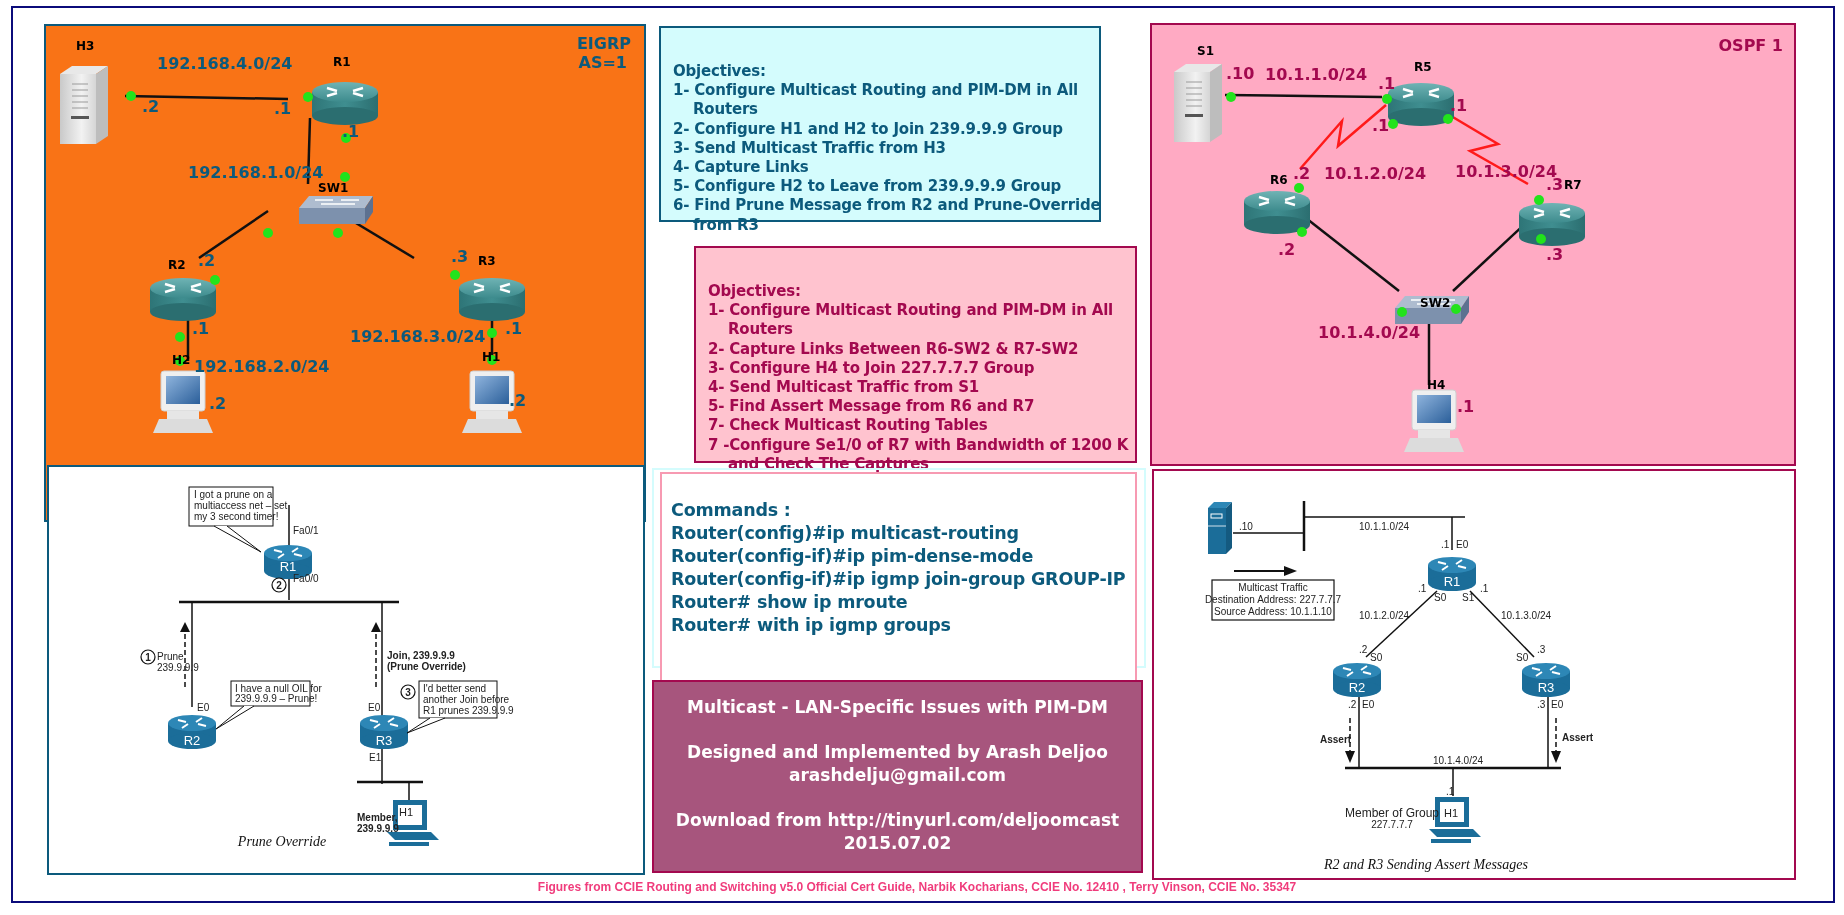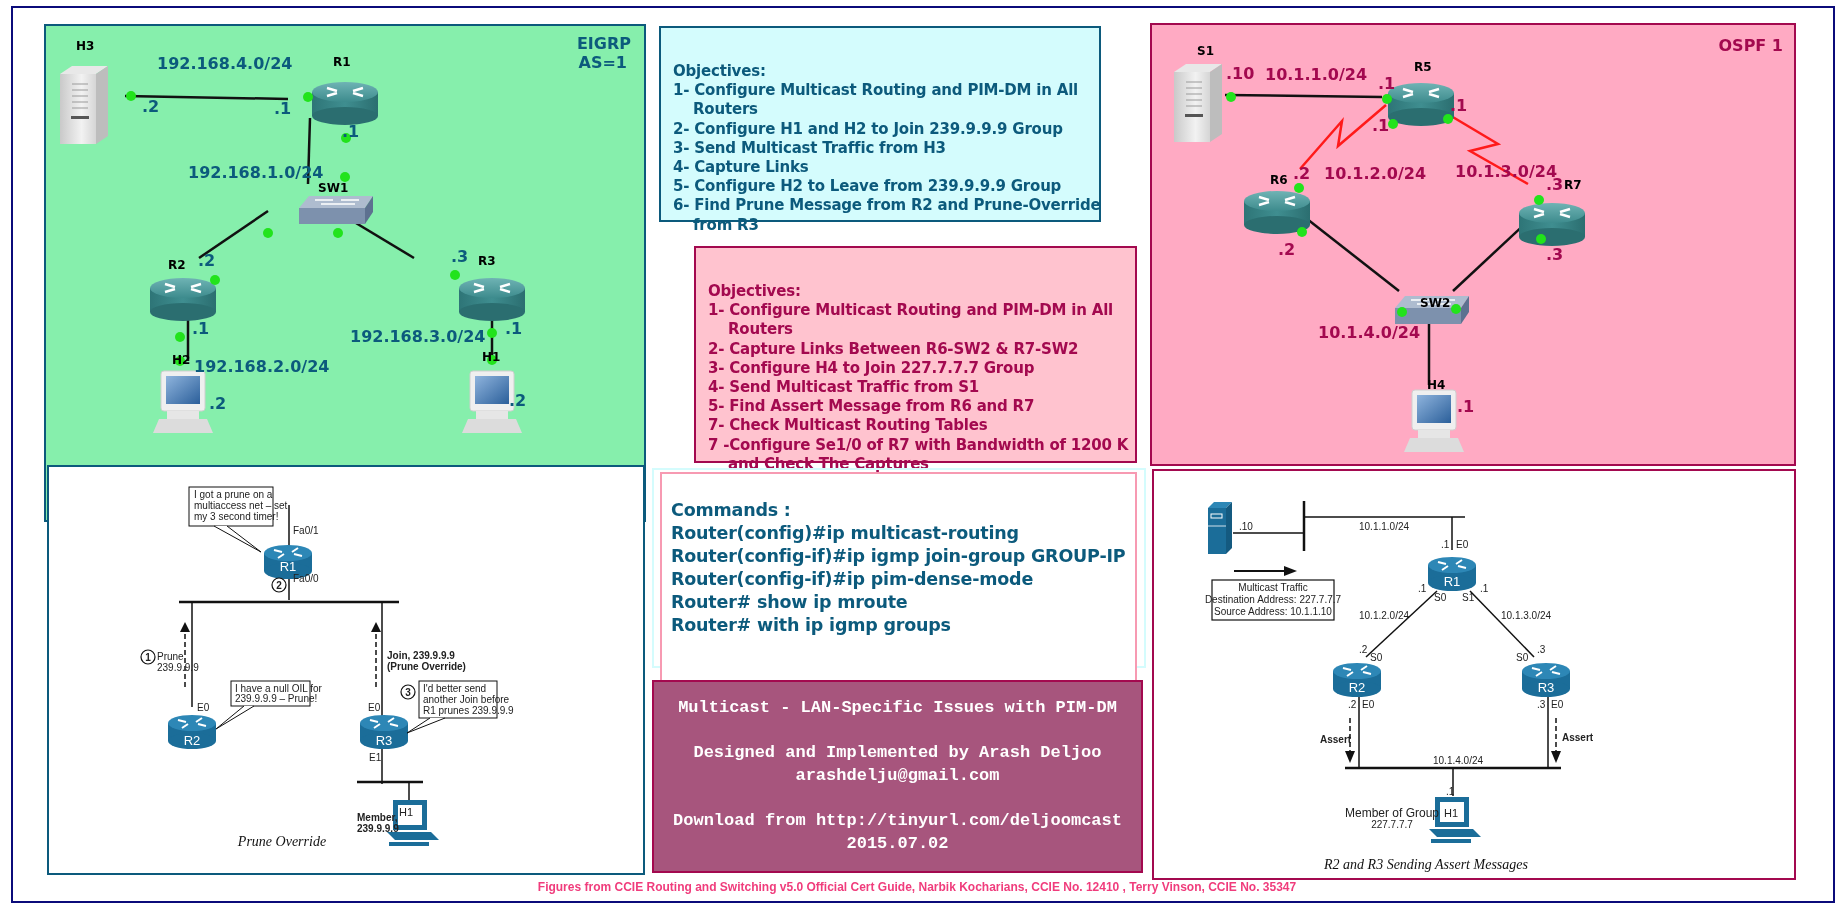--- a/index.html
+++ b/index.html
@@ -1,26 +1,26 @@
 <!DOCTYPE html>
 <html><head>
 <meta charset="utf-8">
 <style>
   html, body { margin:0; padding:0; background:#ffffff; }
   body { width:1844px; height:915px; position:relative; overflow:hidden; font-family:"DejaVu Sans", sans-serif; }
   .frame { position:absolute; left:11px; top:6px; width:1824px; height:897px; border:2px solid #0b0b7a; box-sizing:border-box; }
   .panel { position:absolute; box-sizing:border-box; }
-  #p-eigrp { left:44px; top:24px; width:602px; height:498px; background:#86efac; border:2px solid #0c5a7c; }
+  #p-eigrp { left:44px; top:24px; width:602px; height:498px; background:#f97316; border:2px solid #0c5a7c; }
   #p-obj1 { left:659px; top:26px; width:442px; height:196px; background:#d4fcfd; border:2px solid #0c5a7c; }
   #p-obj2 { left:694px; top:246px; width:443px; height:217px; background:#ffc3cf; border:2px solid #a3094f; }
   #p-ospf { left:1150px; top:23px; width:646px; height:443px; background:#ffaac3; border:2px solid #a3094f; }
   #p-prune { left:47px; top:465px; width:598px; height:410px; background:#fff; border:2px solid #0c5a7c; }
   #p-cmd-outer { left:652px; top:468px; width:494px; height:200px; border:2px solid #d4fcfd; }
   #p-cmd { left:660px; top:472px; width:477px; height:212px; background:#fff; border:2px solid #f79ab2; }
-  #p-title { left:652px; top:680px; width:491px; height:193px; background:#a7557d; border:2px solid #a3094f;font-family:Liberation Mono, monospace; }
+  #p-title { left:652px; top:680px; width:491px; height:193px; background:#a7557d; border:2px solid #a3094f; }
   #p-assert { left:1152px; top:469px; width:644px; height:411px; background:#fff; border:2px solid #a3094f; }
 
   .objtext { position:absolute; left:12px; top:10px; font-family:"DejaVu Sans", sans-serif; font-weight:bold; font-size:15px; line-height:19.2px; letter-spacing:-0.2px;margin-top:24px; }
   #p-obj1 .objtext { color:#0c5a7c; }
   #p-obj2 .objtext { color:#a3094f; }
   .objtext .line { white-space:nowrap; }
   .objtext .indent { padding-left:20px; }
 
   .cmdtext { position:absolute; left:9px; top:25px; font-weight:bold; font-size:17.5px; line-height:23px; color:#0c5a7c; white-space:nowrap; letter-spacing:-0.2px; }
 
@@ -319,22 +319,22 @@
 
     <text class="fig-cap" x="233" y="379" text-anchor="middle">Prune Override</text>
   </svg>
 </div>
 
 <div class="panel" id="p-cmd-outer"></div>
 <div class="panel" id="p-cmd">
   <div class="cmdtext" id="cmd-text">
     <div>Commands :</div>
   <div class="line">Router(config)#ip multicast-routing</div>
+      <div class="line">Router(config-if)#ip pim-dense-mode</div>
       <div class="line">Router(config-if)#ip igmp join-group GROUP-IP</div>
-      <div class="line">Router(config-if)#ip pim-dense-mode</div>
       <div class="line">Router# show ip mroute</div>
       <div class="line">Router# with ip igmp groups</div>
     </div>
 </div>
 
 <div class="panel" id="p-title">
   <div class="titletext">
     <div>Multicast - LAN-Specific Issues with PIM-DM</div>
     <div class="gap"></div>
     <div>Designed and Implemented by Arash Deljoo</div>

